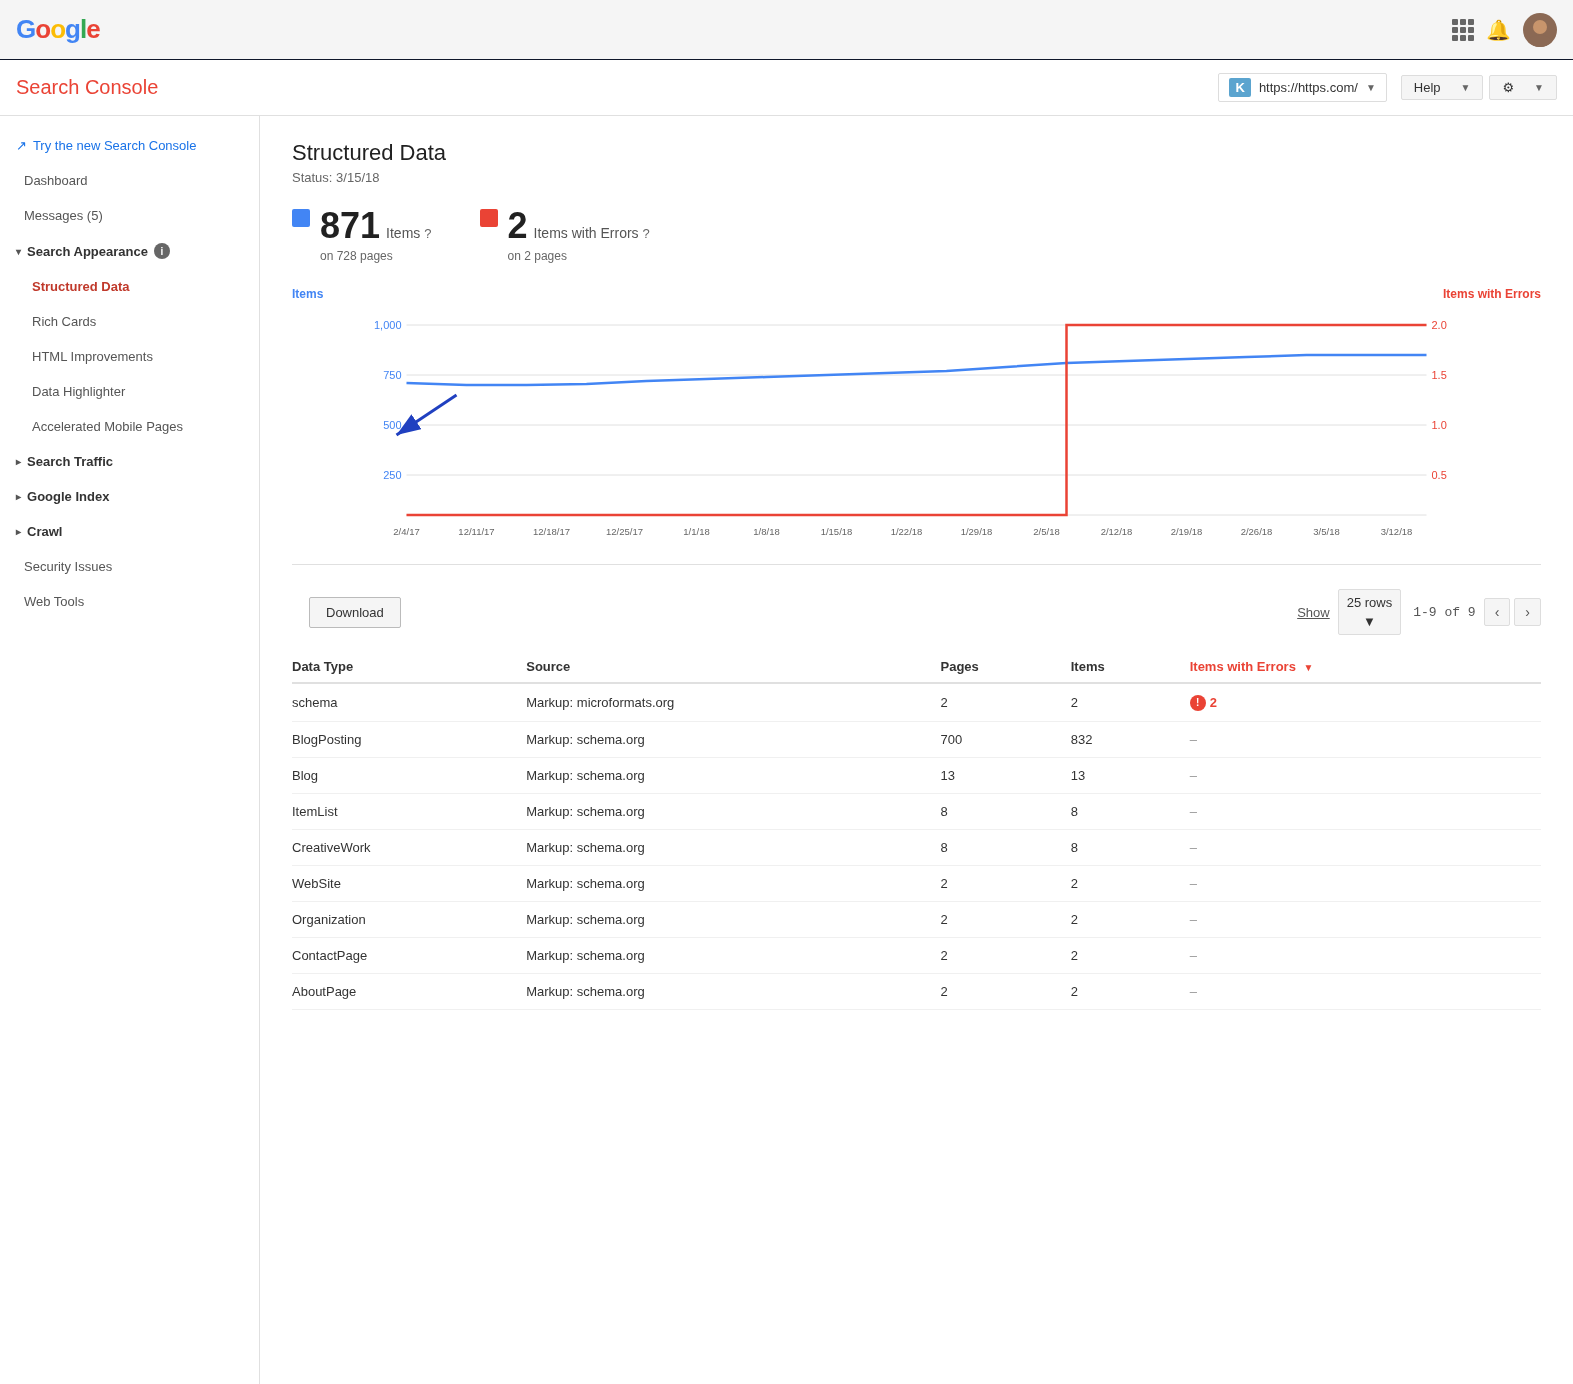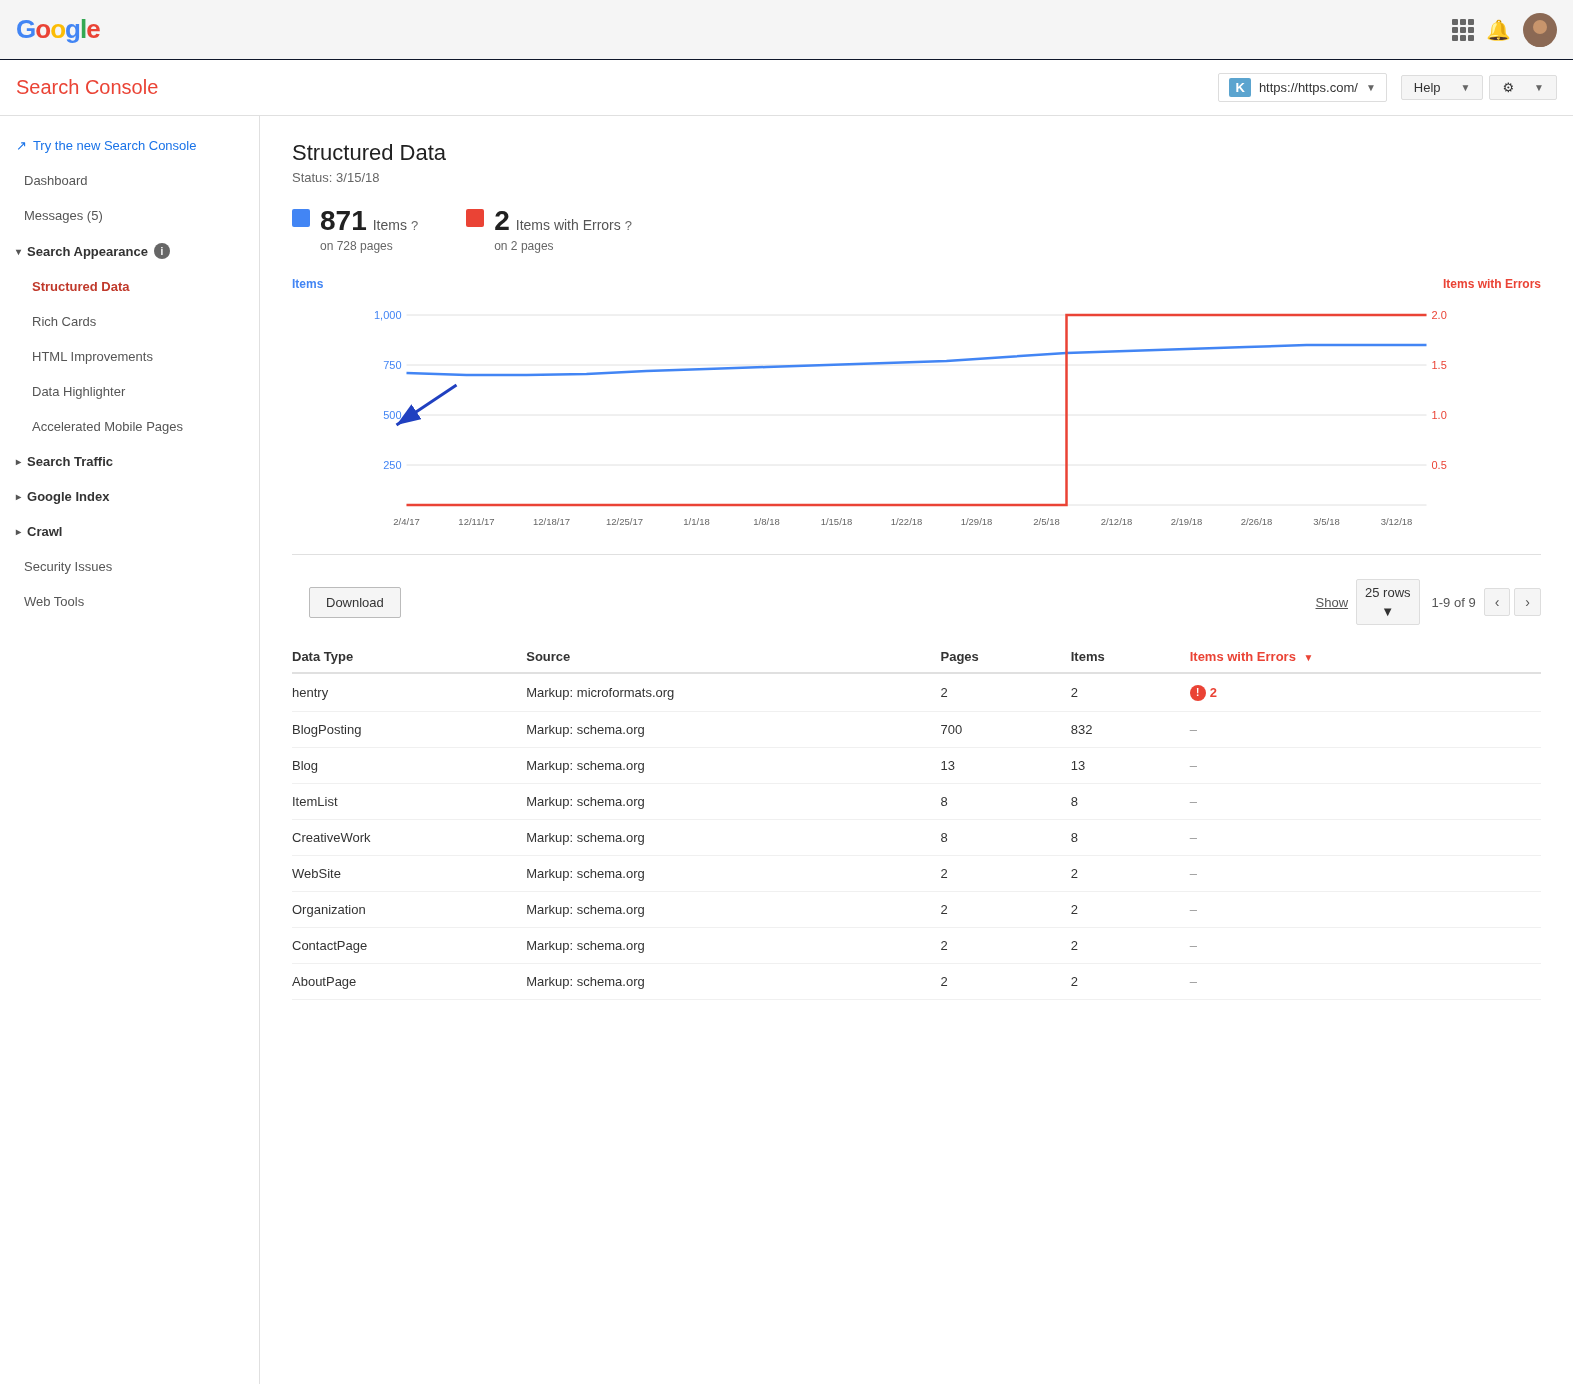--- a/index.html
+++ b/index.html
@@ -61,21 +61,21 @@
 
     .page-title { font-size: 22px; font-weight: normal; color: #212121; margin-bottom: 4px; }
     .page-status { font-size: 13px; color: #666; margin-bottom: 20px; }
 
     
     .stats-row { display: flex; gap: 48px; margin-bottom: 24px; }
     .stat-item { display: flex; align-items: flex-start; gap: 10px; }
     .stat-color-box { width: 18px; height: 18px; border-radius: 2px; margin-top: 4px; flex-shrink: 0; }
     .stat-box-blue { background: #4285F4; }
     .stat-box-red { background: #EA4335; }
-    .stat-number { font-size: 28px; font-weight: bold; color: #212121; }
+    .stat-number { font-size: 36px; font-weight: bold; color: #212121; }
     .stat-label { font-size: 14px; color: #555; margin-left: 6px; }
     .stat-sub { font-size: 12px; color: #666; margin-top: 2px; }
     .stat-help { color: #666; font-size: 13px; cursor: pointer; margin-left: 4px; }
     .stat-number-row { display: flex; align-items: baseline; }
 
     
     .chart-container { position: relative; margin-bottom: 24px; border-bottom: 1px solid #e0e0e0; padding-bottom: 16px; }
     .chart-labels { display: flex; justify-content: space-between; margin-bottom: 4px; }
     .chart-label-left { color: #4285F4; font-size: 12px; font-weight: bold; }
     .chart-label-right { color: #EA4335; font-size: 12px; font-weight: bold; }
@@ -87,21 +87,21 @@
       border: 1px solid #bbb; border-radius: 2px; padding: 7px 16px;
       background: #f5f5f5; cursor: pointer; font-size: 13px; color: #333;
       margin-right: auto;
     }
     .show-label { font-size: 13px; color: #555; margin-right: 8px; text-decoration: underline; }
     .rows-select {
       border: 1px solid #ddd; border-radius: 2px; padding: 5px 8px; font-size: 13px;
       background: #f5f5f5; cursor: pointer; margin-right: 12px;
       display: flex; align-items: center; gap: 4px; flex-direction: column;
     }
-    .pagination-info { font-size: 13px; color: #555; margin-right: 8px; }
+    .pagination-info { font-size: 13px; color: #555; margin-right: 8px; font-family: Liberation Mono, monospace; }
     .page-btn { border: 1px solid #ddd; border-radius: 2px; padding: 5px 10px; background: #f5f5f5; cursor: pointer; font-size: 14px; color: #555; }
     .page-btn:last-child { margin-left: 4px; }
 
     
     .data-table { width: 100%; border-collapse: collapse; }
     .data-table th {
       text-align: left; padding: 8px 12px 8px 0;
       border-bottom: 2px solid #e0e0e0; font-size: 13px;
       color: #333; font-weight: 600;
     }
@@ -325,21 +325,21 @@
           <th>Pages</th>
           <th>Items</th>
           <th class="errors-header">
             <span>Items with Errors</span>
             <span class="sort-arrow">▼</span>
           </th>
         </tr>
       </thead>
       <tbody id="table-body">
       <tr>
-      <td>hentry</td>
+      <td>schema</td>
       <td>Markup: microformats.org</td>
       <td>2</td>
       <td>2</td>
       <td><span class="error-badge"><span class="error-circle">!</span> 2</span></td>
     </tr>
           <tr>
       <td>BlogPosting</td>
       <td>Markup: schema.org</td>
       <td>700</td>
       <td>832</td>

